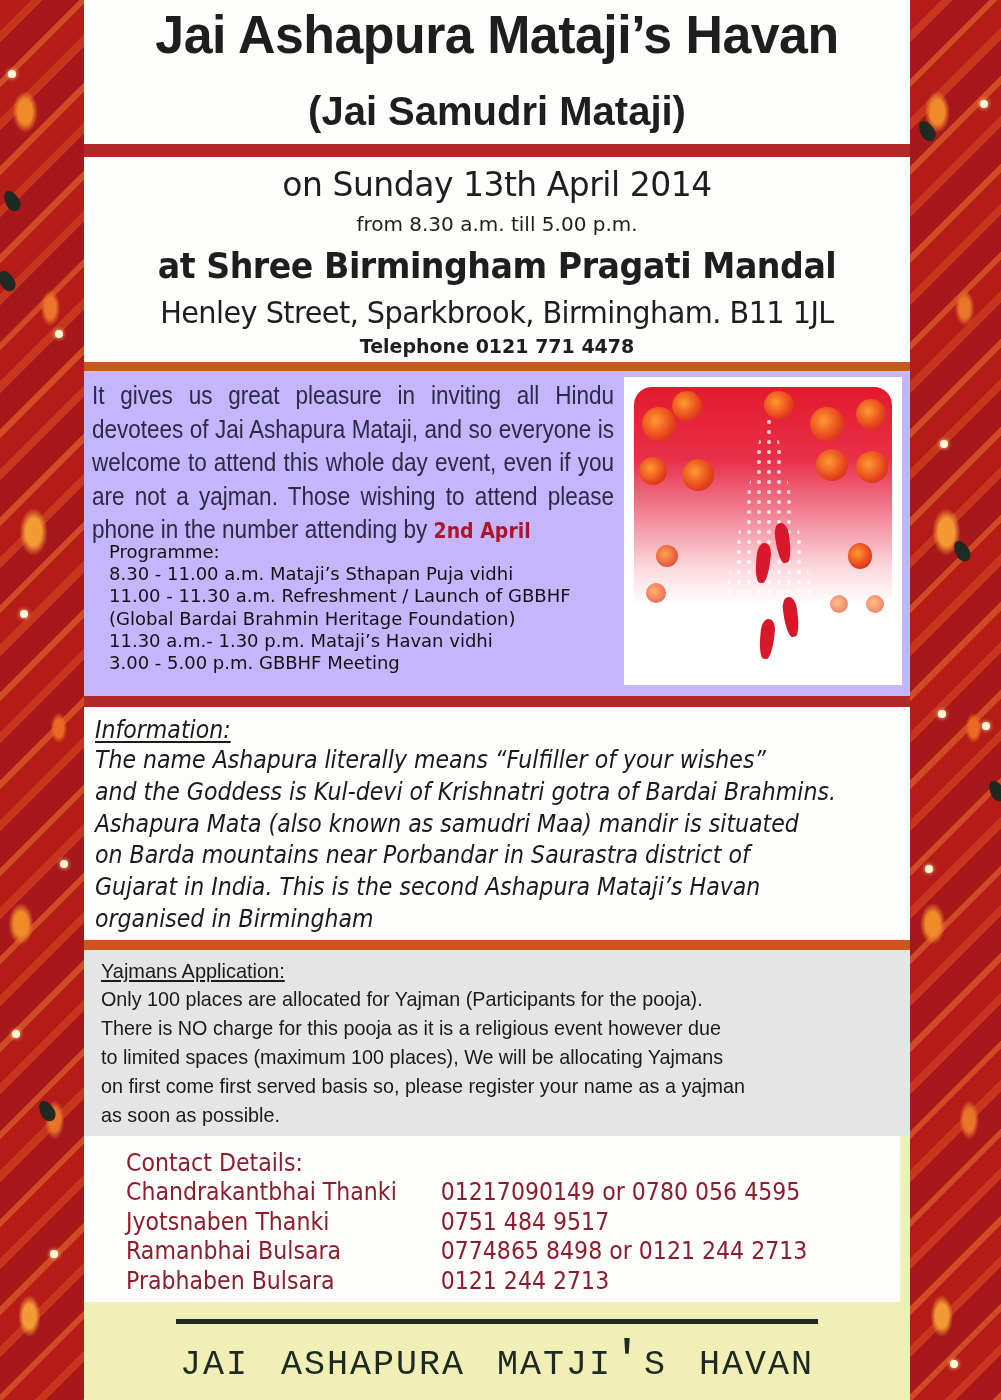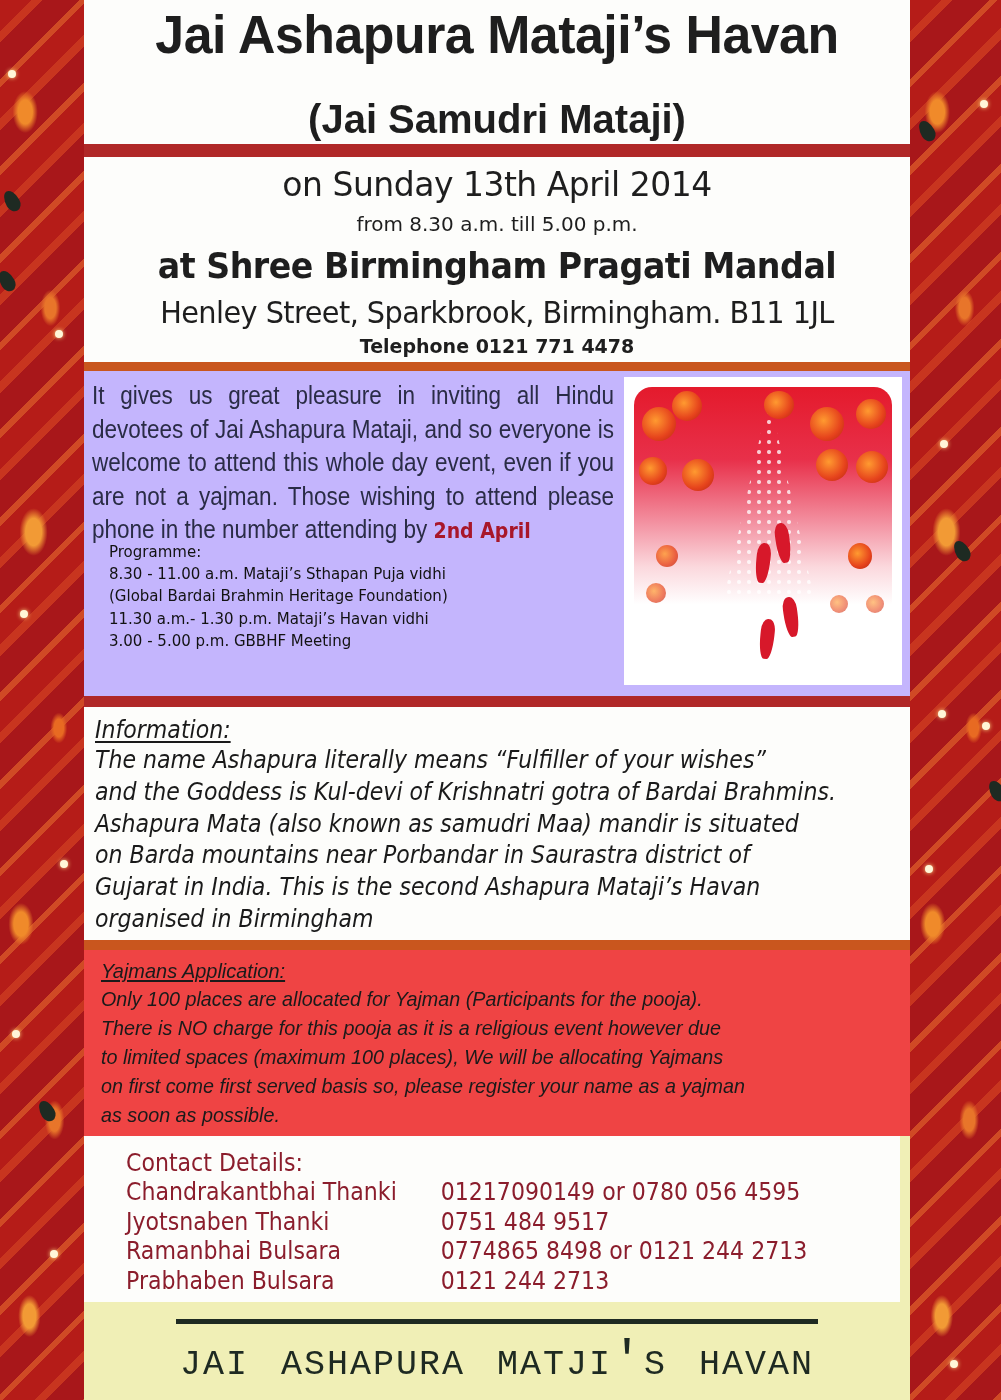--- a/index.html
+++ b/index.html
@@ -26,42 +26,42 @@
   .border-right { left: 910px; width: 91px; }
   .dot { position: absolute; width: 8px; height: 8px; border-radius: 50%; background: #fff6d8; box-shadow: 0 0 4px #ffe08a; }
   .blot { position: absolute; width: 14px; height: 22px; border-radius: 50% 50% 50% 50% / 60% 60% 40% 40%; background: #1e2a22; transform: rotate(-30deg); }
 
   .panel { position: absolute; left: 84px; width: 826px; box-sizing: border-box; }
   .rule { position: absolute; left: 84px; width: 826px; }
 
   
   .title-panel { top: 0; height: 144px; background: #fdfdfb; text-align: center; }
   .title-main { font-weight: bold; font-size: 54px; color: #1e1e1e; letter-spacing: -0.5px; margin: 0; padding-top: 2px; line-height: 64px; transform: scaleX(0.96); }
-  .title-sub { font-weight: bold; font-size: 40px; color: #1e1e1e; margin: 15px; line-height: 60px; padding-top: 8px; }
+  .title-sub { font-weight: bold; font-size: 40px; color: #1e1e1e; margin: 7px; line-height: 60px; padding-top: 8px; }
   .rule-1 { top: 144px; height: 13px; background: #b02828; }
 
   
   .event-panel { top: 157px; height: 205px; background: #fdfdfb; text-align: center; color: #1e1e1e; font-family: "DejaVu Sans", sans-serif; }
   .ev-date { font-size: 33px; line-height: 44px; padding-top: 6px; letter-spacing: -0.5px; text-align: center; }
   .ev-time { font-size: 20px; line-height: 34px; }
   .ev-venue { font-size: 35px; font-weight: bold; line-height: 50px; letter-spacing: -0.5px; transform: scaleX(0.95); }
   .ev-address { font-size: 30px; line-height: 44px; letter-spacing: -0.6px; transform: scaleX(0.96); font-weight: 500; }
   .ev-phone { font-size: 19px; line-height: 22px; font-weight: bold; }
   .rule-2 { top: 362px; height: 9px; background: #c9561e; }
 
   
   .invite-panel { top: 371px; height: 325px; background: #c4b5fd; }
   .invite-text {
     position: absolute; left: 8px; top: 8px; width: 520px;
     font-size: 25px; line-height: 33.5px; color: #2a2c46;
     text-align: justify; transform: scaleX(0.9); transform-origin: left top;
     width: 580px;
   }
   .invite-text .hl { color: #a8172a; font-family: "DejaVu Sans", sans-serif; font-weight: bold; font-size: 21px; }
-  .programme { position: absolute; left: 25px; top: 170px; font-family: "DejaVu Sans", sans-serif; font-size: 15px; line-height: 22.2px; color: #121212; }
+  .programme { position: absolute; left: 25px; top: 170px; font-family: "DejaVu Sans", sans-serif; font-size: 18px; line-height: 22.2px; color: #121212; }
   .programme div { white-space: nowrap; }
   .photo {
     position: absolute; left: 540px; top: 6px; width: 278px; height: 308px;
     background: #fff; box-sizing: border-box; padding: 10px 10px 8px 10px;
   }
   .photo-inner {
     position: relative; width: 100%; height: 100%; border-radius: 18px 18px 0 0; overflow: hidden;
     background: linear-gradient(to bottom, #e41a2c 0%, #e8304a 25%, #f2899a 45%, #fbd8dd 62%, #ffffff 75%, #ffffff 100%);
   }
   .flower { position: absolute; border-radius: 50%; background: radial-gradient(circle at 40% 40%, #ff9a30, #e6431c 60%, #b52413); }
@@ -71,21 +71,21 @@
   .foot { position: absolute; width: 14px; height: 40px; background: #d7182a; border-radius: 45% 45% 40% 40% / 30% 30% 60% 60%; }
   .rule-3 { top: 696px; height: 11px; background: #b02828; }
 
   
   .info-panel { top: 707px; height: 233px; background: #fdfdfb; padding: 8px 0 0 11px; color: #1a1a1a; font-family: "DejaVu Sans", sans-serif; font-style: italic; }
   .info-head { font-size: 24px; line-height: 30px; text-decoration: underline; text-underline-offset: 3px; transform: scaleX(0.92); transform-origin: left; display: inline-block; }
   .info-body { font-size: 24px; line-height: 31.8px; transform: scaleX(0.92); transform-origin: left top; width: 880px; }
   .rule-4 { top: 940px; height: 10px; background: #c9561e; }
 
   
-  .yaj-panel { top: 950px; height: 186px; background: #ef4444; padding: 8px 0 0 17px; color: #1a1a1a; font-style: italic; }
+  .yaj-panel { top: 950px; height: 186px; background: #e5e5e5; padding: 8px 0 0 17px; color: #1a1a1a; }
   .yaj-head { font-size: 21px; line-height: 26px; text-decoration: underline; display: inline-block; transform: scaleX(0.95); transform-origin: left; }
   .yaj-body { font-size: 21px; line-height: 29px; transform: scaleX(0.94); transform-origin: left top; width: 840px; }
 
   
   .contact-panel { top: 1136px; height: 167px; left: 84px; width: 826px; position: absolute; background: #f0efb6; }
   .contact-inner { position: absolute; left: 0; top: 0; width: 816px; height: 166px; background: #fdfdfb; padding: 12px 0 0 42px; box-sizing: border-box; color: #8b1d2c; font-family: "DejaVu Sans", sans-serif; }
   .contact-head { font-size: 24px; line-height: 30px; transform: scaleX(0.92); transform-origin: left; }
   .contact-row { display: flex; font-size: 24px; line-height: 29.5px; transform: scaleX(0.92); transform-origin: left; white-space: nowrap; }
   .contact-name { width: 342px; }
   .contact-phone { }
@@ -140,20 +140,21 @@
 <div class="rule rule-2"></div>
 
 <div class="panel invite-panel">
   <div class="invite-text">
     <span>It gives us great pleasure in inviting all Hindu devotees of Jai Ashapura Mataji, and so everyone is welcome to attend this whole  day event, even if you are not  a  yajman. Those wishing to attend please phone in the number attending by</span>
     <span class="hl">2nd April</span>
   </div>
   <div class="programme">
     <div>Programme:</div>
     <div>8.30 - 11.00 a.m. Mataji’s Sthapan Puja vidhi</div>
+    <div>11.00 - 11.30 a.m. Refreshment / Launch of GBBHF</div>
     <div>(Global Bardai Brahmin Heritage Foundation)</div>
     <div>11.30 a.m.- 1.30 p.m. Mataji’s Havan vidhi</div>
     <div>3.00 - 5.00 p.m. GBBHF Meeting</div>
   </div>
   <div class="photo">
     <div class="photo-inner">
       <div class="sparkle"></div>
       <span class="flower" style="left:8px;top:20px;width:34px;height:34px"></span>
       <span class="flower" style="left:38px;top:4px;width:30px;height:30px"></span>
       <span class="flower" style="left:5px;top:70px;width:28px;height:28px"></span>

